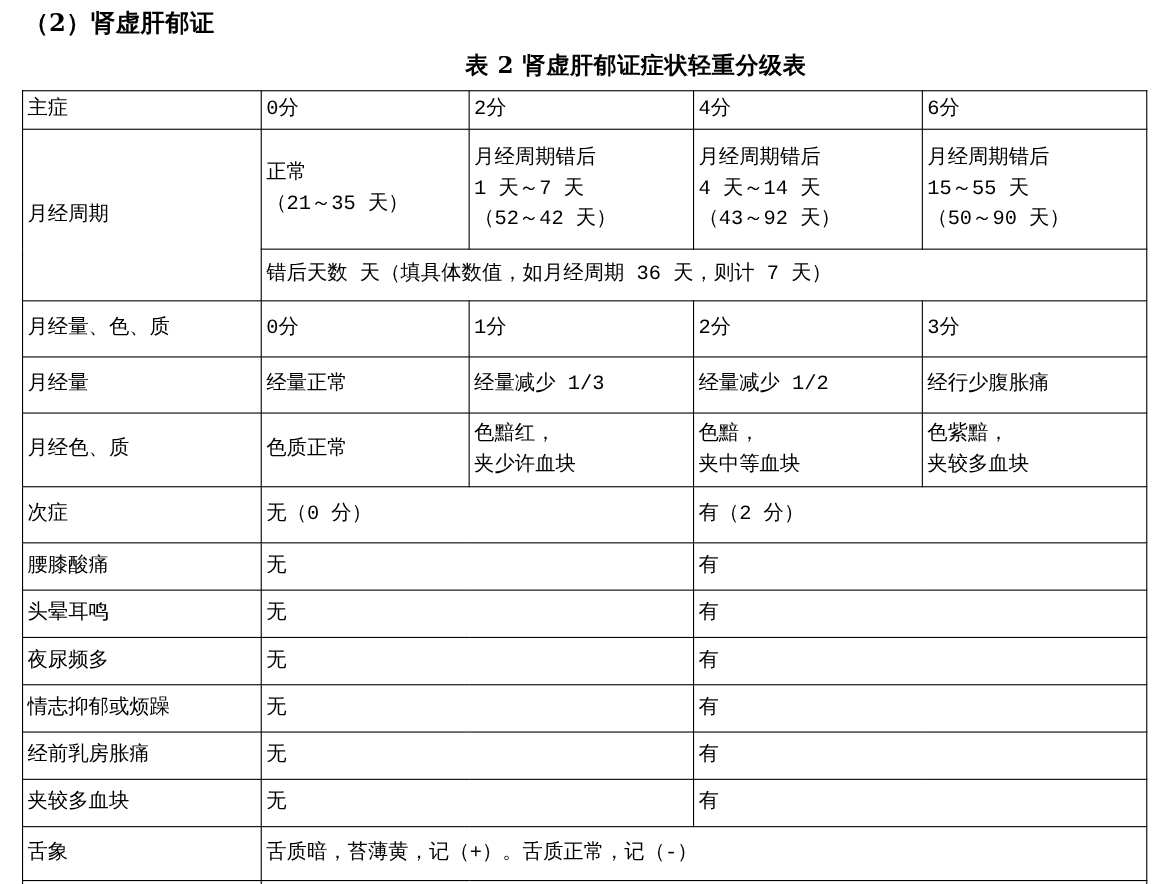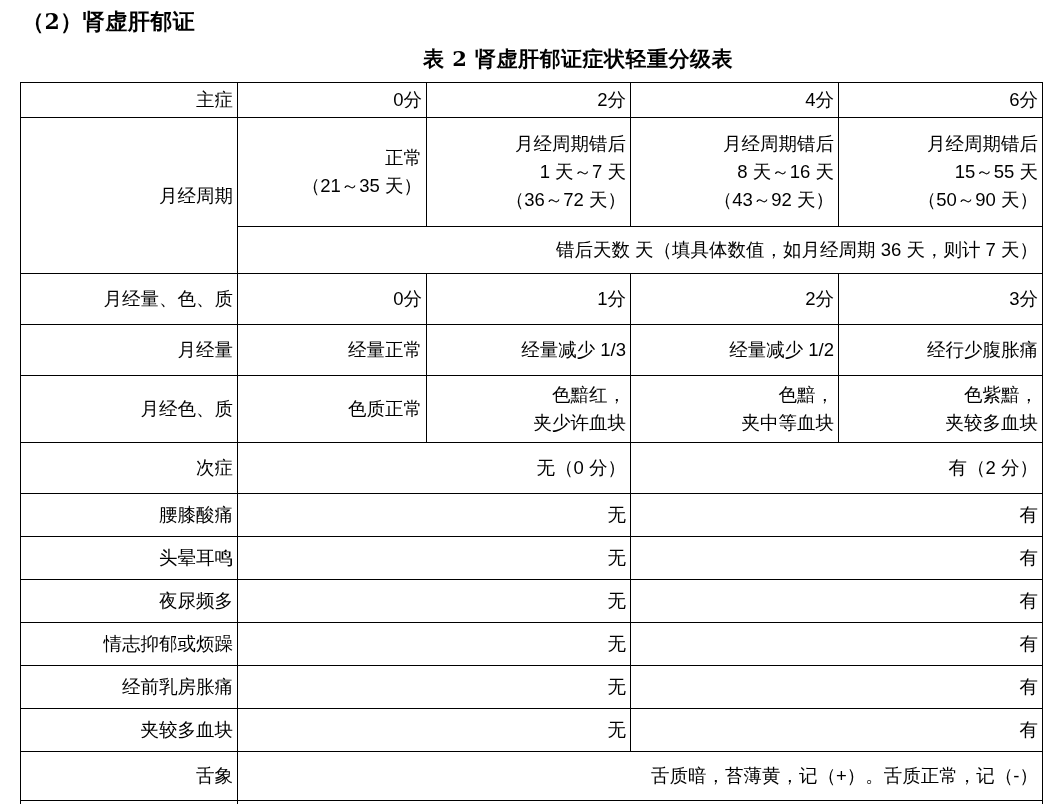--- a/index.html
+++ b/index.html
@@ -46,26 +46,26 @@
   .grade-table {
     position: absolute;
     left: 20px;
     top: 82px;
     width: 1022px;
     border-collapse: collapse;
     table-layout: fixed;
   }
   .grade-table td {
     border: 1px solid #000000;
-    text-align: right;
+    text-align: left;
     vertical-align: middle;
     font-size: 18.5px;
     line-height: 28px;
     padding: 2px 4px;
-    font-family: Liberation Sans, sans-serif;
+    font-family: Liberation Mono, monospace;
   }
   .row-h-head td { height: 30px; }
   .row-h-cycle td { height: 104px; }
   .row-h-note td { height: 42px; }
   .row-h-amt-head td { height: 46px; }
   .row-h-amt td { height: 46px; }
   .row-h-color td { height: 62px; }
   .row-h-sub td { height: 46px; }
   .row-h-sym td { height: 38px; }
   .row-h-tongue td { height: 44px; }
@@ -105,25 +105,25 @@
 
       <tr class="row-h-cycle">
         <td rowspan="2">月经周期</td>
         <td class="cell-lines">
           <span class="nowrap">正常</span>
           <span class="nowrap">（21～35 天）</span>
         </td>
         <td class="cell-lines">
           <span class="nowrap">月经周期错后</span>
           <span class="nowrap">1 天～7 天</span>
-          <span class="nowrap">（36～72 天）</span>
+          <span class="nowrap">（52～42 天）</span>
         </td>
         <td class="cell-lines">
           <span class="nowrap">月经周期错后</span>
-          <span class="nowrap">8 天～16 天</span>
+          <span class="nowrap">4 天～14 天</span>
           <span class="nowrap">（43～92 天）</span>
         </td>
         <td class="cell-lines">
           <span class="nowrap">月经周期错后</span>
           <span class="nowrap">15～55 天</span>
           <span class="nowrap">（50～90 天）</span>
         </td>
       </tr>
 
       <tr class="row-h-note">

